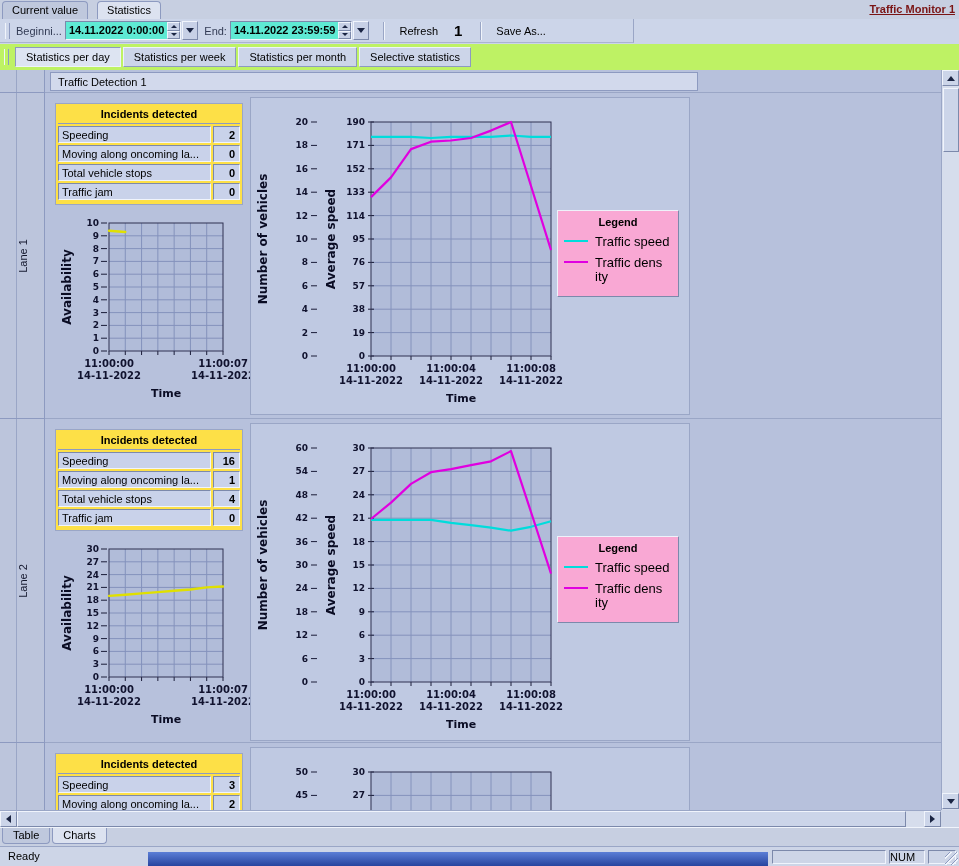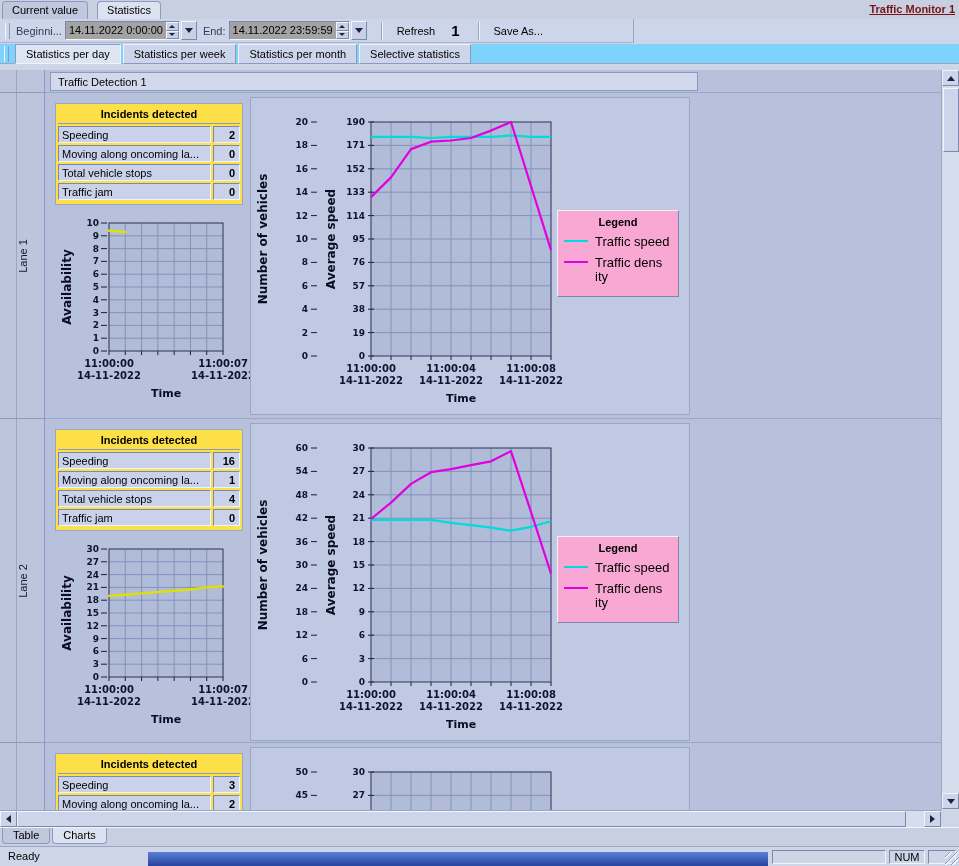--- a/index.html
+++ b/index.html
@@ -10,31 +10,31 @@
   #top-tabs{position:absolute;left:2px;top:1px;display:flex;gap:9px;height:18px;}
   .ttab{padding:2px 9px 0;border:1px solid #8d9ac0;border-bottom:none;border-radius:4px 4px 0 0;background:#bfc8dd;white-space:nowrap;cursor:default;}
   .ttab.active{background:#dce2f0;position:relative;z-index:2;}
   .win-link{position:absolute;right:4px;top:3px;color:#7a1414;font-weight:bold;text-decoration:underline;}
 
   
   .toolbar{position:absolute;left:0;top:19px;width:959px;height:25px;background:#ccd5e9;}
   .toolbar-inner{position:absolute;left:0;top:0;width:634px;height:24px;border-right:1px solid #9aa6c6;border-bottom:1px solid #aab4d0;display:flex;align-items:center;padding:0 5px;box-sizing:border-box;}
   .grip{width:3px;height:16px;border-left:1px solid #f0f4fb;border-right:1px solid #8d9ac0;margin-right:6px;flex:none;}
   .tb-label{color:#333c55;margin-right:3px;white-space:nowrap;}
-  .datefield{display:flex;align-items:stretch;height:19px;background:#a3a3a3;border:1px solid;border-color:#7c89ab #f0f4fc #f0f4fc #7c89ab;box-sizing:border-box;}
+  .datefield{display:flex;align-items:stretch;height:19px;background:#5eead4;border:1px solid;border-color:#7c89ab #f0f4fc #f0f4fc #7c89ab;box-sizing:border-box;font-weight:bold;}
   .df-text{padding:2px 3px 0;white-space:nowrap;}
   .spin{display:flex;flex-direction:column;width:13px;flex:none;}
   .spin-half{flex:1;display:flex;align-items:center;justify-content:center;background:#c7d0e6;border:1px solid;border-color:#f0f4fc #7c89ab #7c89ab #f0f4fc;}
   .dropbtn{width:16px;height:19px;display:flex;align-items:center;justify-content:center;background:#c7d0e6;border:1px solid;border-color:#f0f4fc #7c89ab #7c89ab #f0f4fc;margin:0 6px 0 1px;box-sizing:border-box;}
   .tb-sep{width:1px;height:18px;background:#9aa6c6;border-right:1px solid #f0f4fb;margin:0 8px;flex:none;}
   .tb-btn{padding:2px 6px;white-space:nowrap;}
   .refresh-count{font-weight:bold;font-size:15px;margin:0 10px;}
 
   
-  .toolbar2{position:absolute;left:0;top:44px;width:959px;height:20px;background:#7dd3fc;border-bottom:1px solid #9aa6c6;display:flex;align-items:center;padding-left:4px;box-sizing:border-box;}
+  .toolbar2{position:absolute;left:0;top:44px;width:959px;height:27px;background:#bef264;border-bottom:1px solid #9aa6c6;display:flex;align-items:center;padding-left:4px;box-sizing:border-box;}
   .sbtn{padding:3px 10px;margin-right:2px;border:1px solid;border-color:#eef2fa #8d9ac0 #8d9ac0 #eef2fa;background:#ccd5e9;white-space:nowrap;}
   .sbtn.active{border-color:#8d9ac0 #eef2fa #eef2fa #8d9ac0;background:#dde4f2;}
 
   
   .gutter{position:absolute;left:0;top:70px;width:45px;height:740px;background:#bcc5dc;border-right:1px solid #8d9ac0;overflow:hidden;box-sizing:border-box;}
   .gutter-line{position:absolute;left:16px;top:0;bottom:0;width:1px;background:#9aa6c6;}
   .gutter-cell{position:absolute;left:0;width:45px;border-top:1px solid #8d9ac0;box-sizing:border-box;}
   .lane-label{position:absolute;left:50%;top:50%;transform:translate(-50%,-50%) rotate(-90deg);white-space:nowrap;color:#14182e;}
   .content{position:absolute;left:45px;top:70px;width:896px;height:740px;background:#b7c1dc;overflow:hidden;}
   .content-title{position:absolute;left:5px;top:2px;width:648px;height:19px;background:#d2d9ec;border:1px solid #8d9ac0;display:flex;align-items:center;padding-left:7px;box-sizing:border-box;}
@@ -82,21 +82,21 @@
   .tri-dn.sm{border-left-width:3px;border-right-width:3px;border-top-width:3px;}
 
   
   .bottom-tabbar{position:absolute;left:0;top:827px;width:959px;height:19px;background:#c7cfe1;border-top:1px solid #f0f4fb;}
   #bottom-tabs{position:absolute;left:2px;top:0;display:flex;gap:2px;}
   .btab{padding:1px 10px 2px;border:1px solid #8d9ac0;border-top:none;border-radius:0 0 4px 4px;background:#bfc8dd;}
   .btab.active{background:#dce2f0;}
   .statusbar{position:absolute;left:0;top:846px;width:959px;height:20px;background:#cdd5e7;border-top:1px solid #9aa6c6;box-sizing:border-box;}
   .status-ready{position:absolute;left:8px;top:3px;}
   .status-blue{position:absolute;left:148px;top:5px;width:620px;height:14px;background:linear-gradient(#5b7ed6,#27449f);}
-  .status-panel{position:absolute;top:3px;height:14px;border:1px solid;border-color:#7c89ab #f0f4fc #f0f4fc #7c89ab;background:#cdd5e7;box-sizing:border-box;text-align:center;line-height:12px;}
+  .status-panel{position:absolute;top:3px;height:14px;border:1px solid;border-color:#7c89ab #f0f4fc #f0f4fc #7c89ab;background:#cdd5e7;box-sizing:border-box;text-align:left;line-height:12px;}
   .resize-grip{position:absolute;right:1px;bottom:1px;width:13px;height:13px;background:repeating-linear-gradient(135deg,transparent 0 3px,#8d9ac0 3px 4px,#f0f4fb 4px 5px);}
 </style>
 </head>
 <body>
 
 <div class="app">
 
   <div class="tabbar">
     <div id="top-tabs">
         <div class="ttab">Current value</div>

